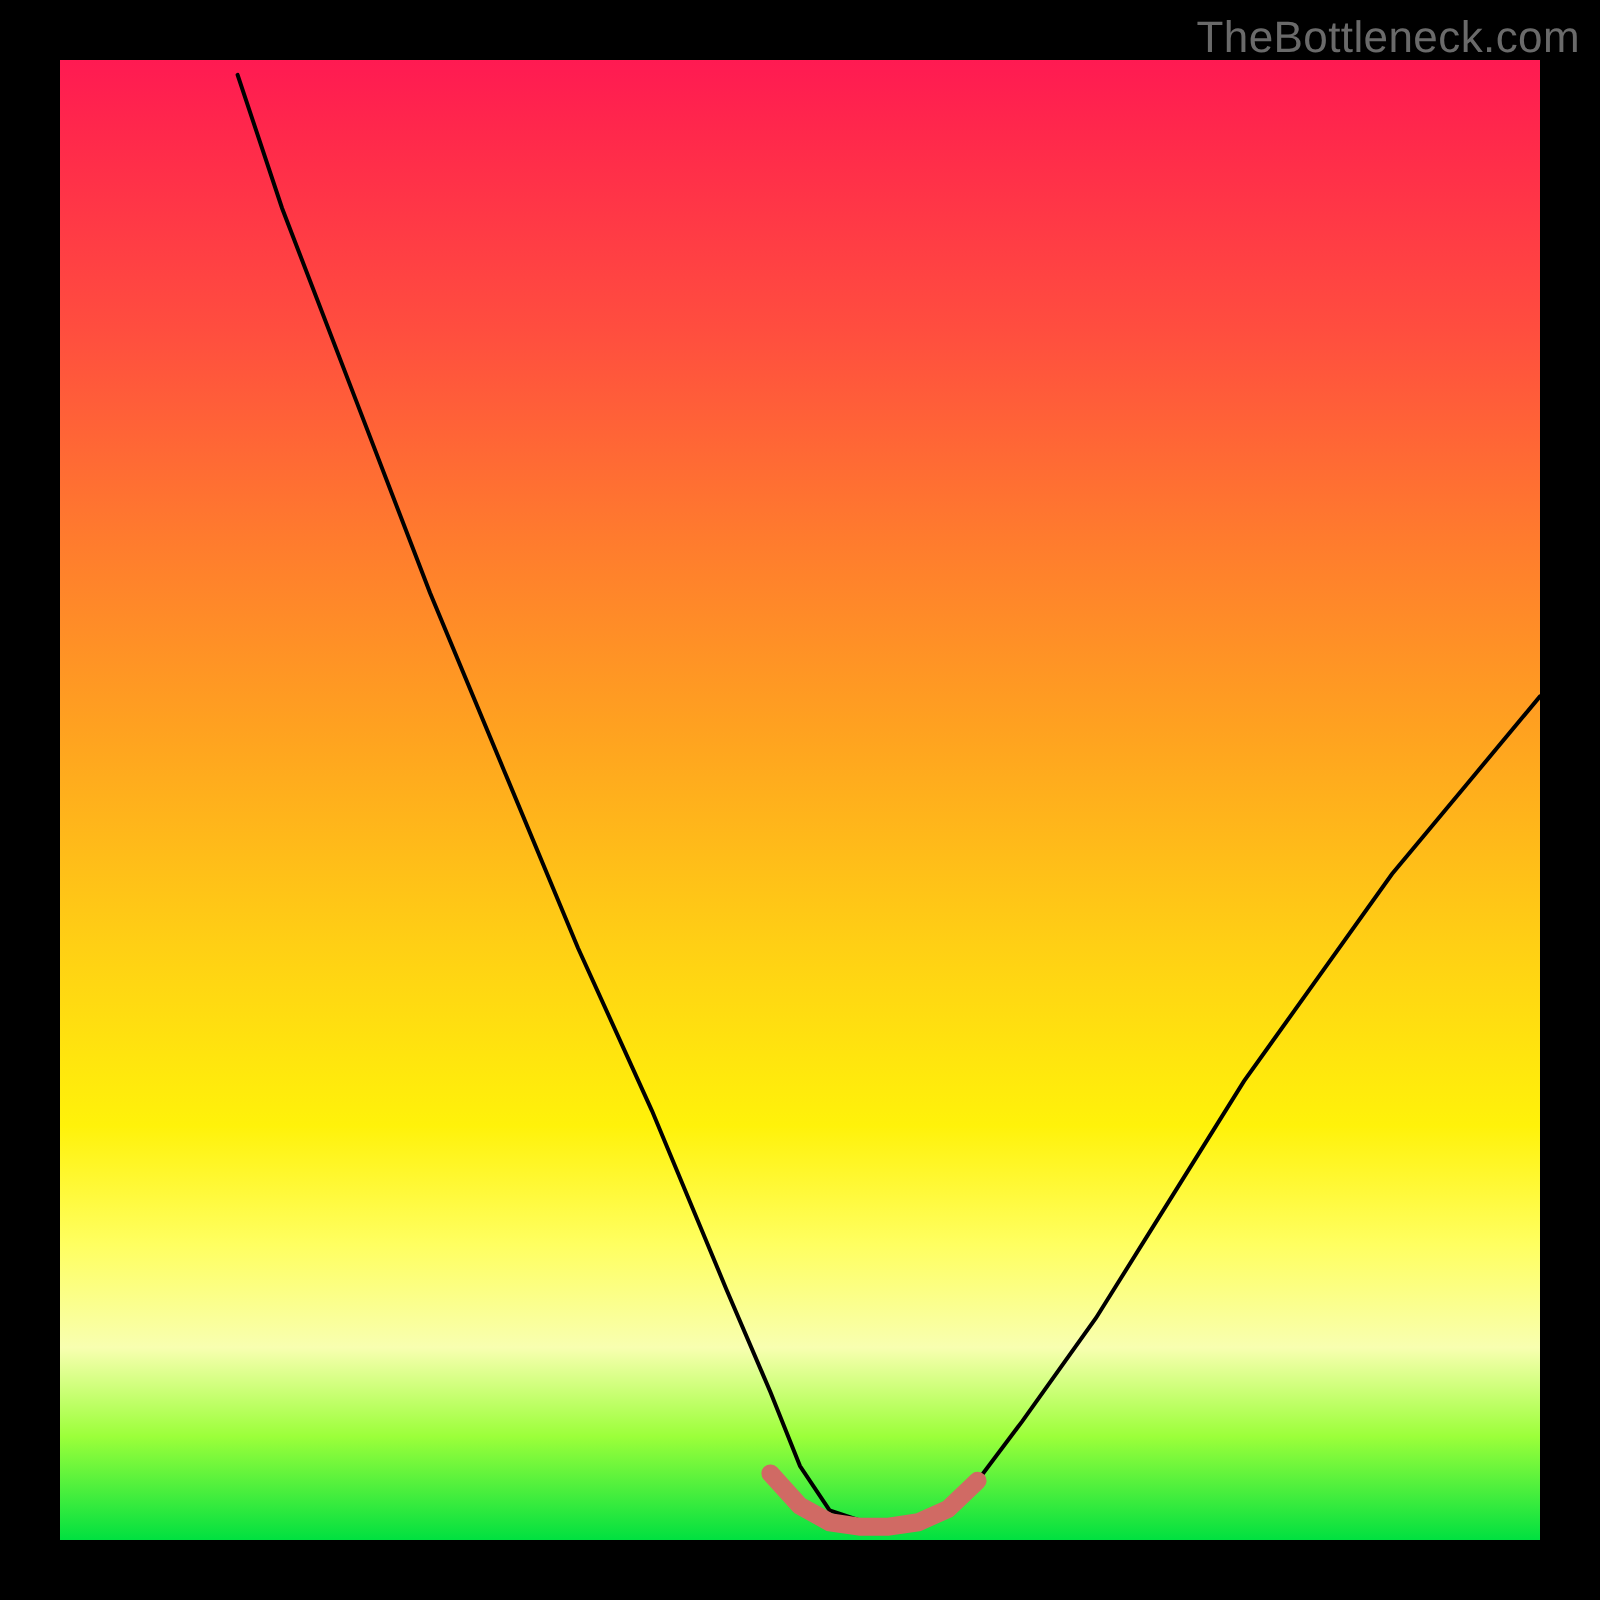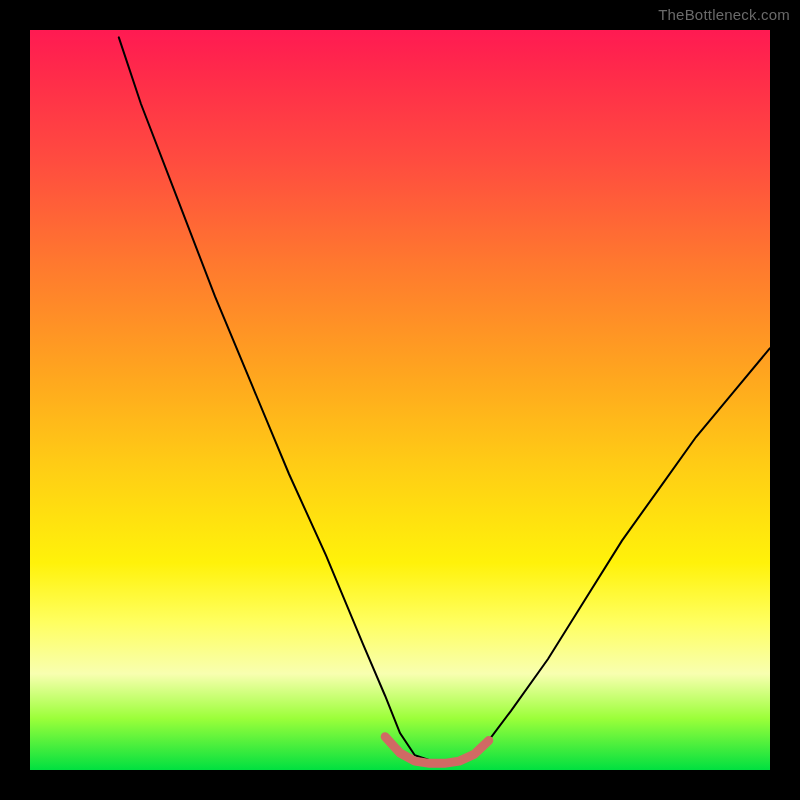--- a/index.html
+++ b/index.html
@@ -45,21 +45,21 @@
     top: 0;
     width: 740px;
     height: 740px;
     overflow: visible;
   }
   .watermark {
     position: absolute;
     top: 6px;
     right: 10px;
     color: #6a6a6a;
-    font-size: 15px;
+    font-size: 22px;
     font-weight: 500;
     letter-spacing: 0.2px;
     user-select: none;
   }
 </style>
 </head>
 <body>
 
 <div class="stage">
   <div class="watermark">TheBottleneck.com</div>

